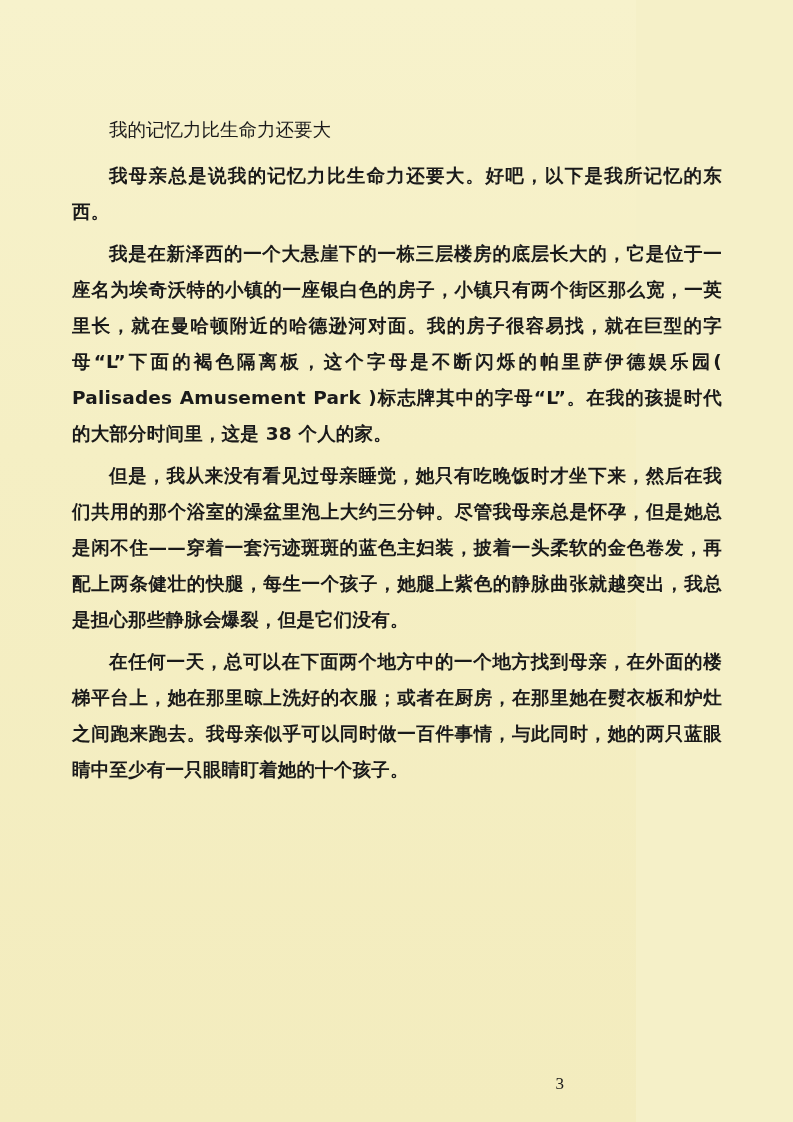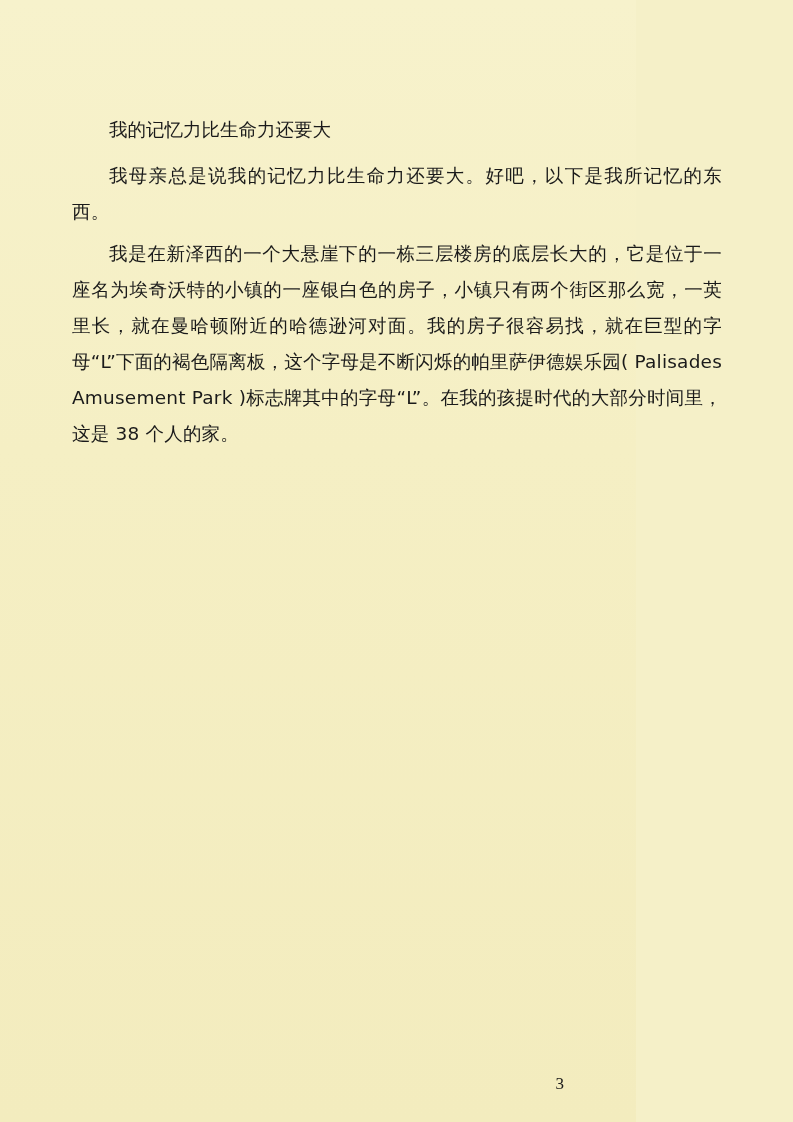--- a/index.html
+++ b/index.html
@@ -28,20 +28,21 @@
   }
   p.para {
     margin: 0 0 6px 0;
     font-size: 18.5px;
     line-height: 36px;
     color: #1a1a1a;
     text-align: justify;
     text-justify: inter-ideograph;
     text-indent: 2em;
     letter-spacing: 0.2px;
+    font-weight: bold;
   }
   p.title-para {
     margin: 0 0 10px 0;
     font-size: 18.5px;
     line-height: 36px;
     color: #1a1a1a;
     text-indent: 2em;
   }
   .page-number {
     position: absolute;
@@ -53,15 +54,17 @@
   }
 </style>
 </head>
 <body>
 
 <div class="page">
   <div class="content">
     <p class="title-para">我的记忆力比生命力还要大</p>
     <p class="para">我母亲总是说我的记忆力比生命力还要大。好吧，以下是我所记忆的东西。</p>
     <p class="para">我是在新泽西的一个大悬崖下的一栋三层楼房的底层长大的，它是位于一座名为埃奇沃特的小镇的一座银白色的房子，小镇只有两个街区那么宽，一英里长，就在曼哈顿附近的哈德逊河对面。我的房子很容易找，就在巨型的字母“L”下面的褐色隔离板，这个字母是不断闪烁的帕里萨伊德娱乐园( Palisades Amusement Park )标志牌其中的字母“L”。在我的孩提时代的大部分时间里，这是 38 个人的家。</p>
+    <p class="para">但是，我从来没有看见过母亲睡觉，她只有吃晚饭时才坐下来，然后在我们共用的那个浴室的澡盆里泡上大约三分钟。尽管我母亲总是怀孕，但是她总是闲不住——穿着一套污迹斑斑的蓝色主妇装，披着一头柔软的金色卷发，再配上两条健壮的快腿，每生一个孩子，她腿上紫色的静脉曲张就越突出，我总是担心那些静脉会爆裂，但是它们没有。</p>
+    <p class="para">在任何一天，总可以在下面两个地方中的一个地方找到母亲，在外面的楼梯平台上，她在那里晾上洗好的衣服；或者在厨房，在那里她在熨衣板和炉灶之间跑来跑去。我母亲似乎可以同时做一百件事情，与此同时，她的两只蓝眼睛中至少有一只眼睛盯着她的十个孩子。</p>
   </div>
   <div class="page-number">3</div>
 </div>
 
 </body></html>

